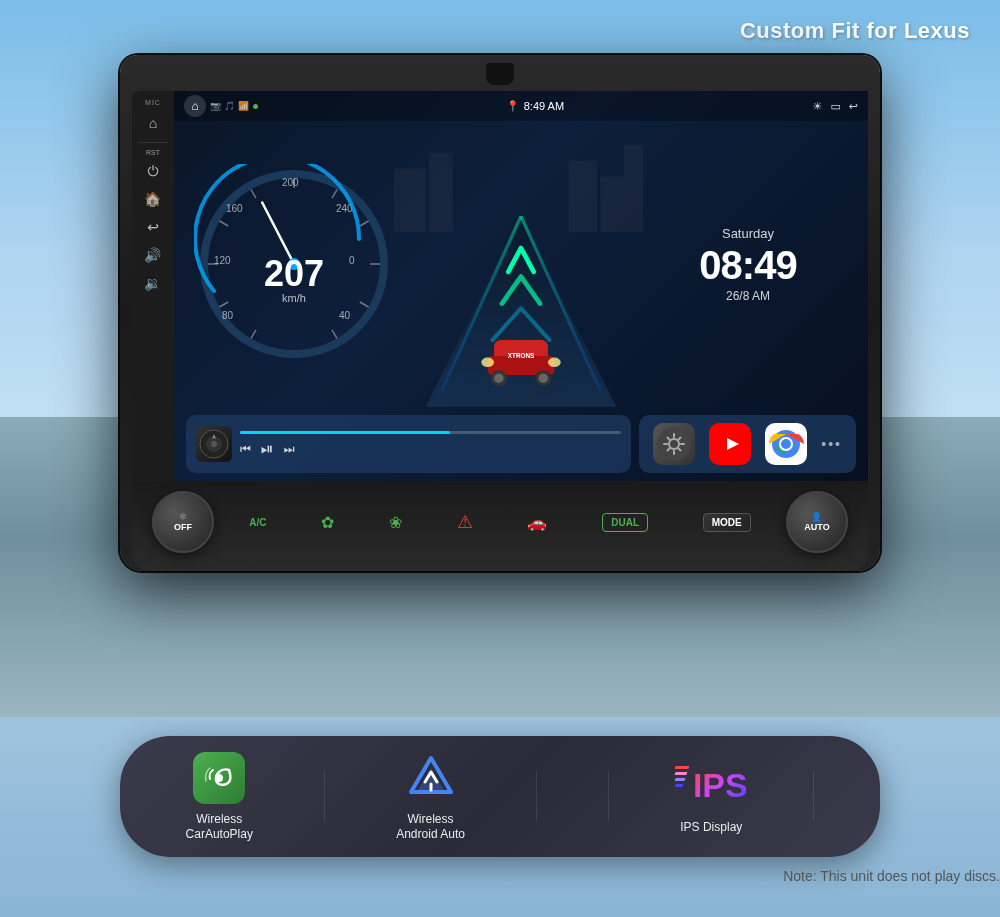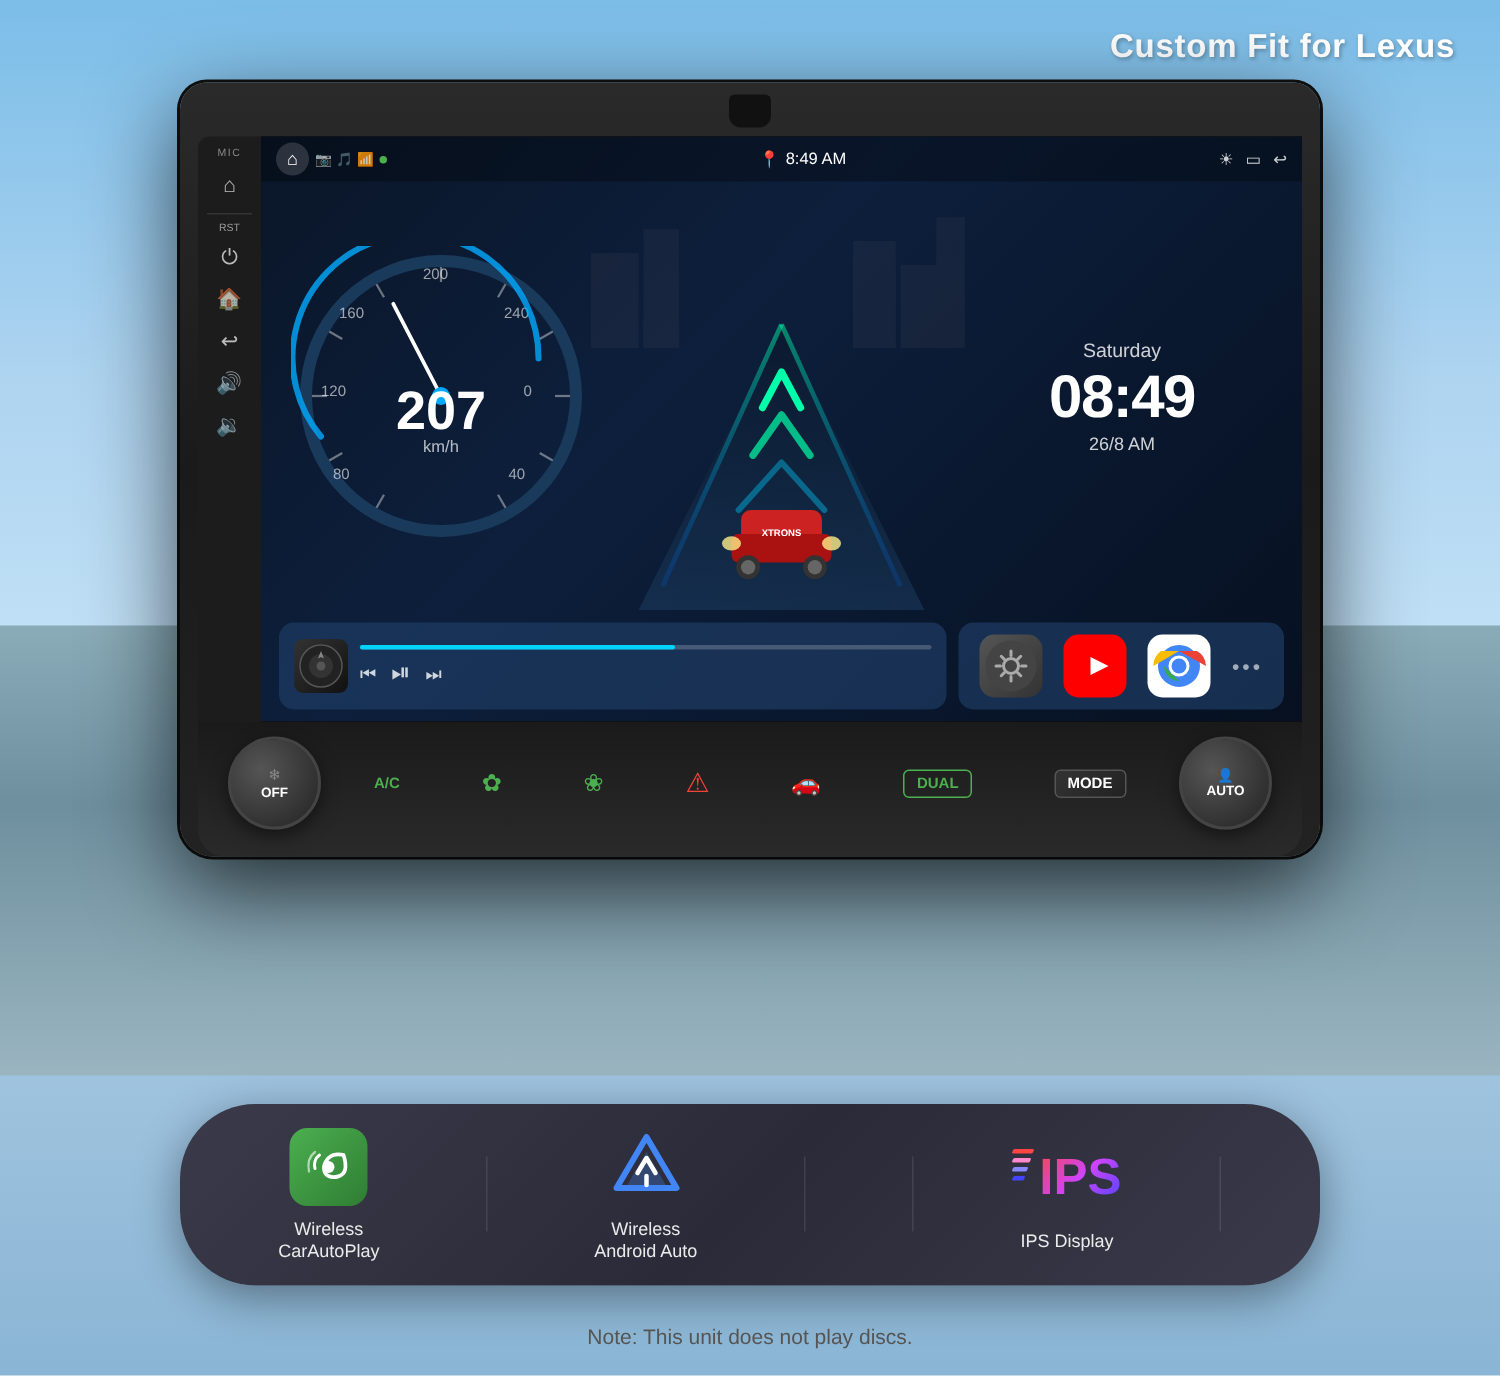--- a/index.html
+++ b/index.html
@@ -458,25 +458,25 @@
     .wifi-badge {
       font-size: 9px;
       font-weight: 700;
     }
     .wifi-badge-24 { color: #666; }
     .wifi-badge-5g { color: #00aaff; }
 
     
     .note-bar {
       position: absolute;
-      bottom: 16px;
+      bottom: 32px;
       left: 50%;
       transform: translateX(-50%);
       width: 100%;
-      text-align: center;
+      text-align: right;
     }
     .note-text {
       color: #555;
       font-size: 14px;
     }
 
     
     .feature-divider {
       width: 1px;
       height: 50px;

